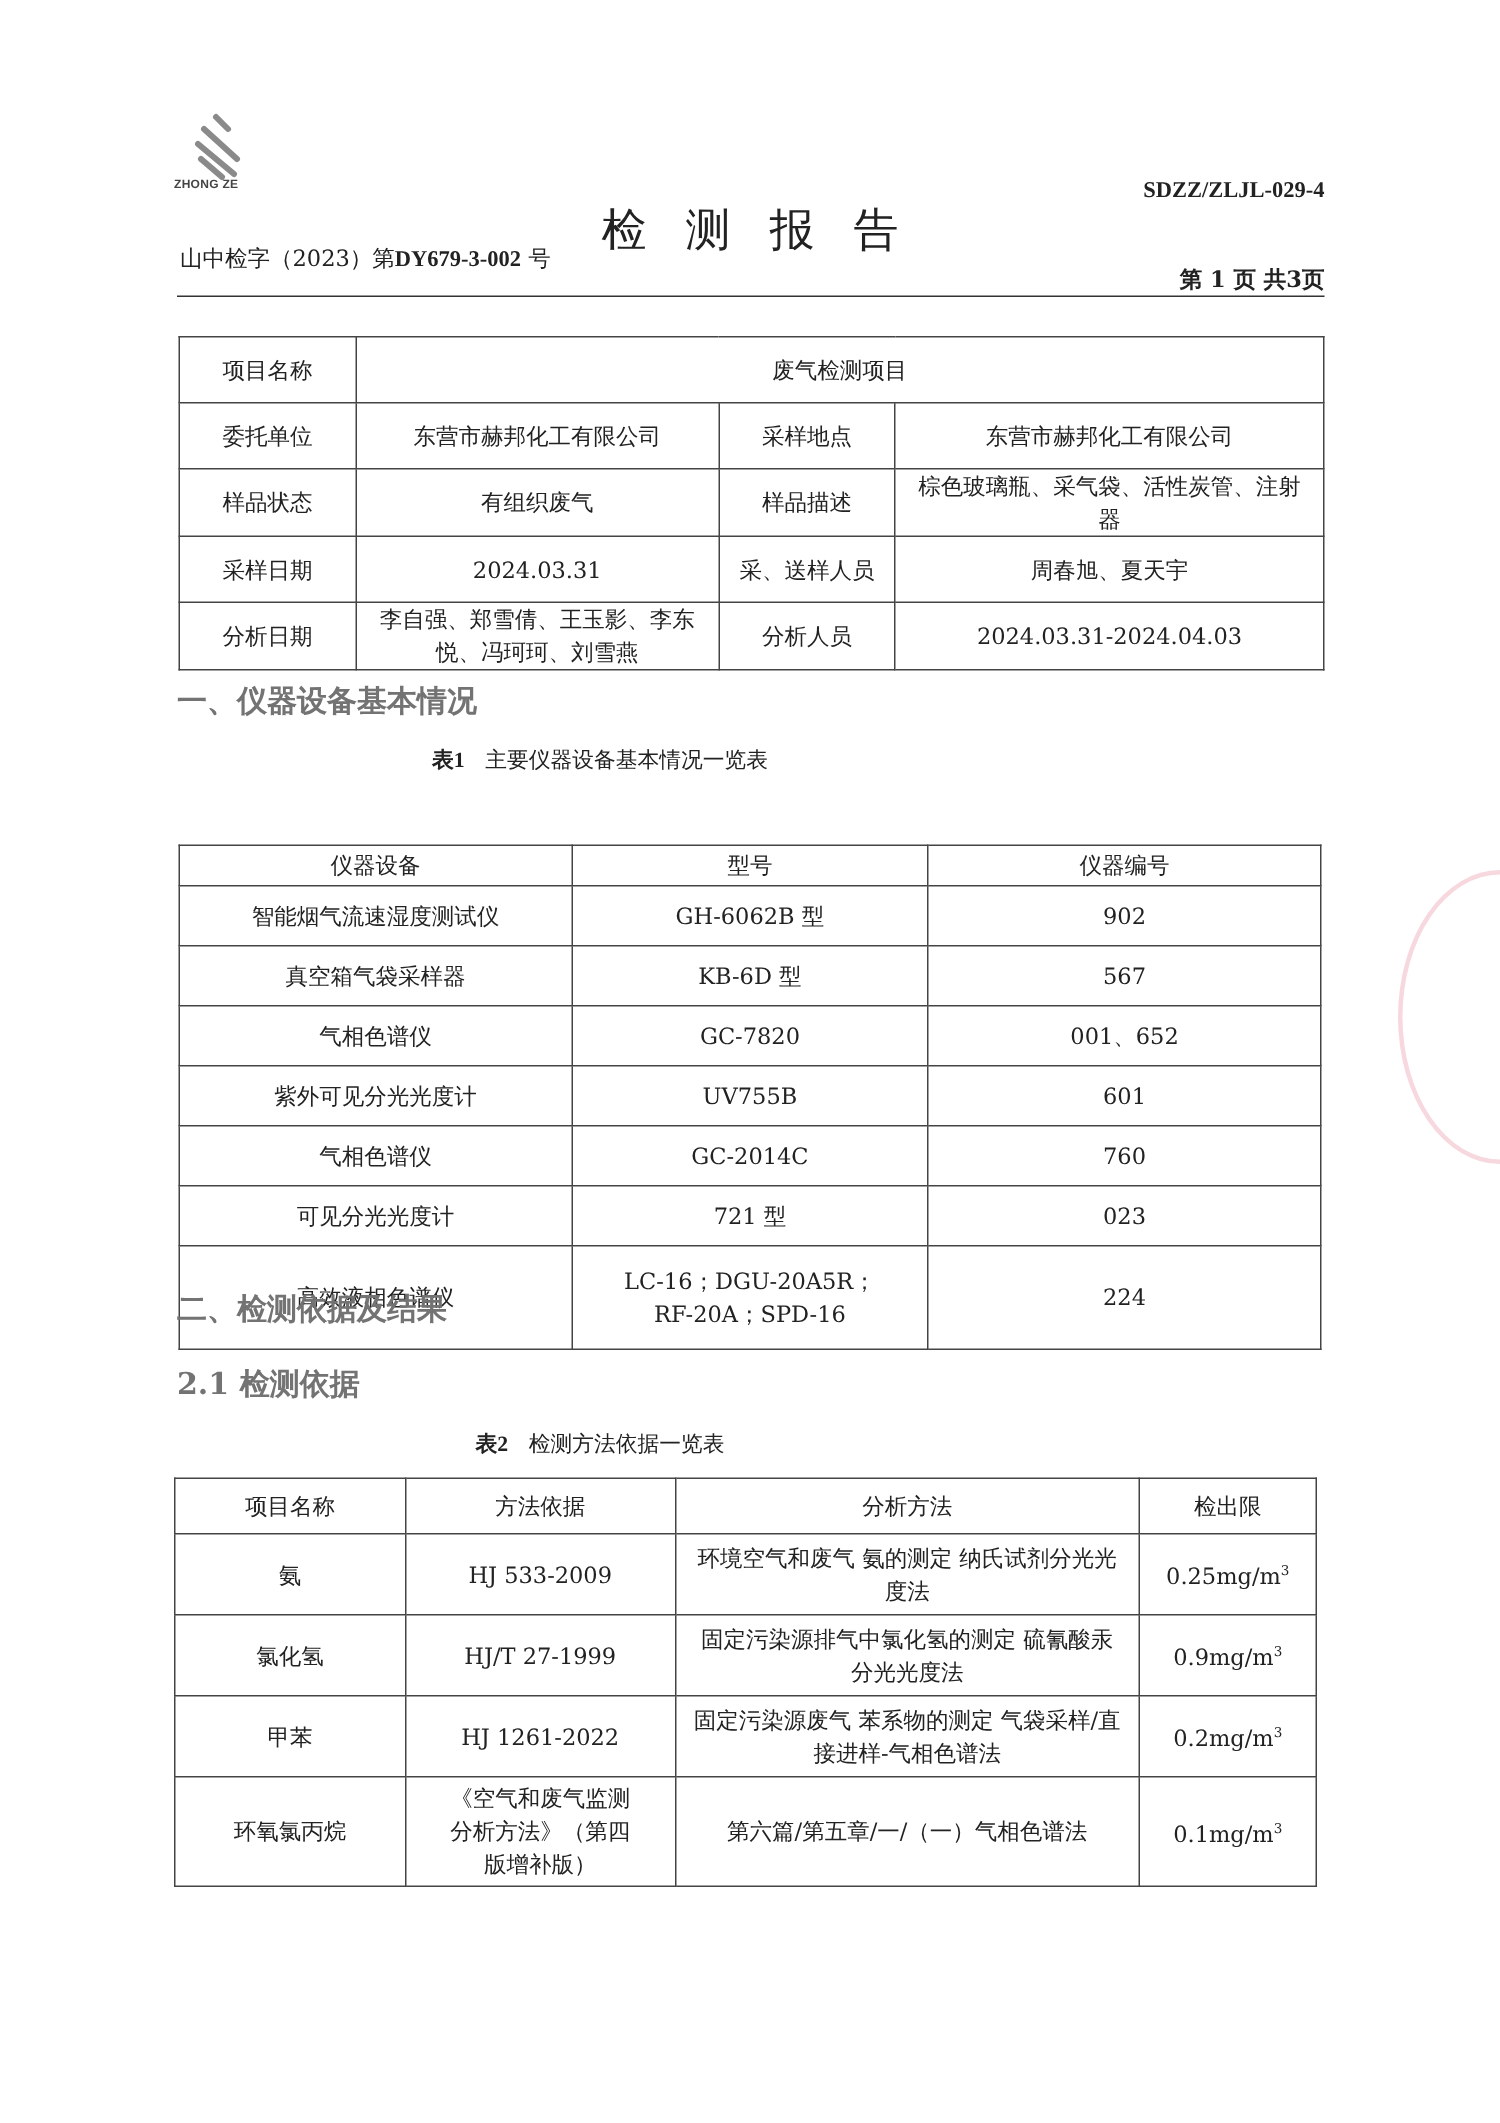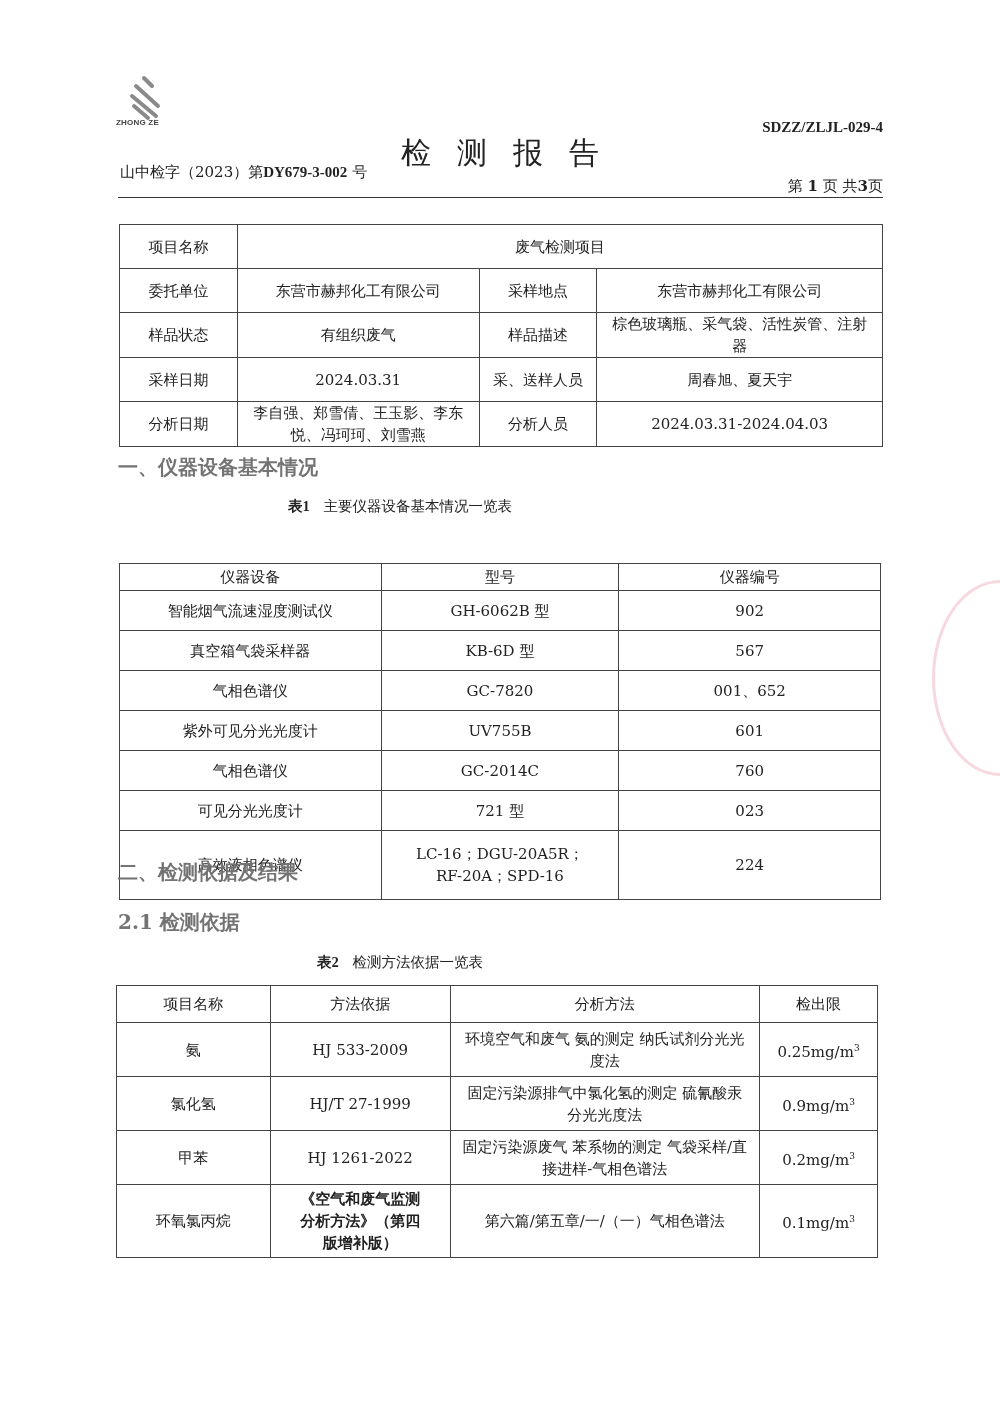--- a/index.html
+++ b/index.html
@@ -5,21 +5,21 @@
   html,body{margin:0;padding:0;}
   body{width:1000px;height:1415px;background:#fff;position:relative;overflow:hidden;
        font-family:"DejaVu Serif","Liberation Serif",serif;color:#222;}
   .abs{position:absolute;}
   .logo{left:118px;top:72px;width:60px;height:58px;}
   .logo-text{left:116px;top:118px;font-family:"Liberation Sans",sans-serif;font-weight:bold;font-size:8px;color:#444;letter-spacing:0.2px;}
   .doc-code{right:117px;top:119px;font-family:"Liberation Serif",serif;font-weight:bold;font-size:15px;color:#222;}
   .title{left:0;width:1000px;top:133px;text-align:center;font-size:30px;letter-spacing:26px;text-indent:26px;color:#222;}
   .report-no{left:120px;top:163px;font-size:15px;}
   .report-no b{font-family:"Liberation Serif",serif;}
-  .page-info{right:117px;top:177px;font-size:15px;}
+  .page-info{right:117px;top:177px;font-size:15px;font-weight:bold;}
   .rule{left:118px;top:197px;width:765px;height:1px;background:#333;}
   table{border-collapse:collapse;position:absolute;font-size:15px;}
   td,th{border:1px solid #444;text-align:center;vertical-align:middle;font-weight:normal;padding:2px 4px;line-height:22px;}
   .t0{left:119px;top:224px;width:764px;}
   .t0 td{height:39px;}
   .t1{left:119px;top:527px;width:762px;margin-top:36px;}
   .t1 td{height:35px;text-align:center;}
   .t2{left:116px;top:985px;width:762px;}
   .t2 td{height:49px;}
   .h1{font-size:20px;font-weight:bold;color:#737373;}
@@ -176,20 +176,20 @@
     <td><span>0.9mg/m</span><sup>3</sup></td>
   </tr>
   <tr>
     <td>甲苯</td>
     <td>HJ 1261-2022</td>
     <td style="padding:0 10px;">固定污染源废气 苯系物的测定 气袋采样/直接进样-气相色谱法</td>
     <td><span>0.2mg/m</span><sup>3</sup></td>
   </tr>
   <tr>
     <td style="height:68px;">环氧氯丙烷</td>
-    <td style="padding:0 28px;font-weight:bold;">《空气和废气监测分析方法》（第四版增补版）</td>
+    <td style="padding:0 28px;">《空气和废气监测分析方法》（第四版增补版）</td>
     <td>第六篇/第五章/一/（一）气相色谱法</td>
     <td><span>0.1mg/m</span><sup>3</sup></td>
   </tr>
 </tbody>
   </table>
 
 <div class="abs stamp"></div>
 
 </body></html>

